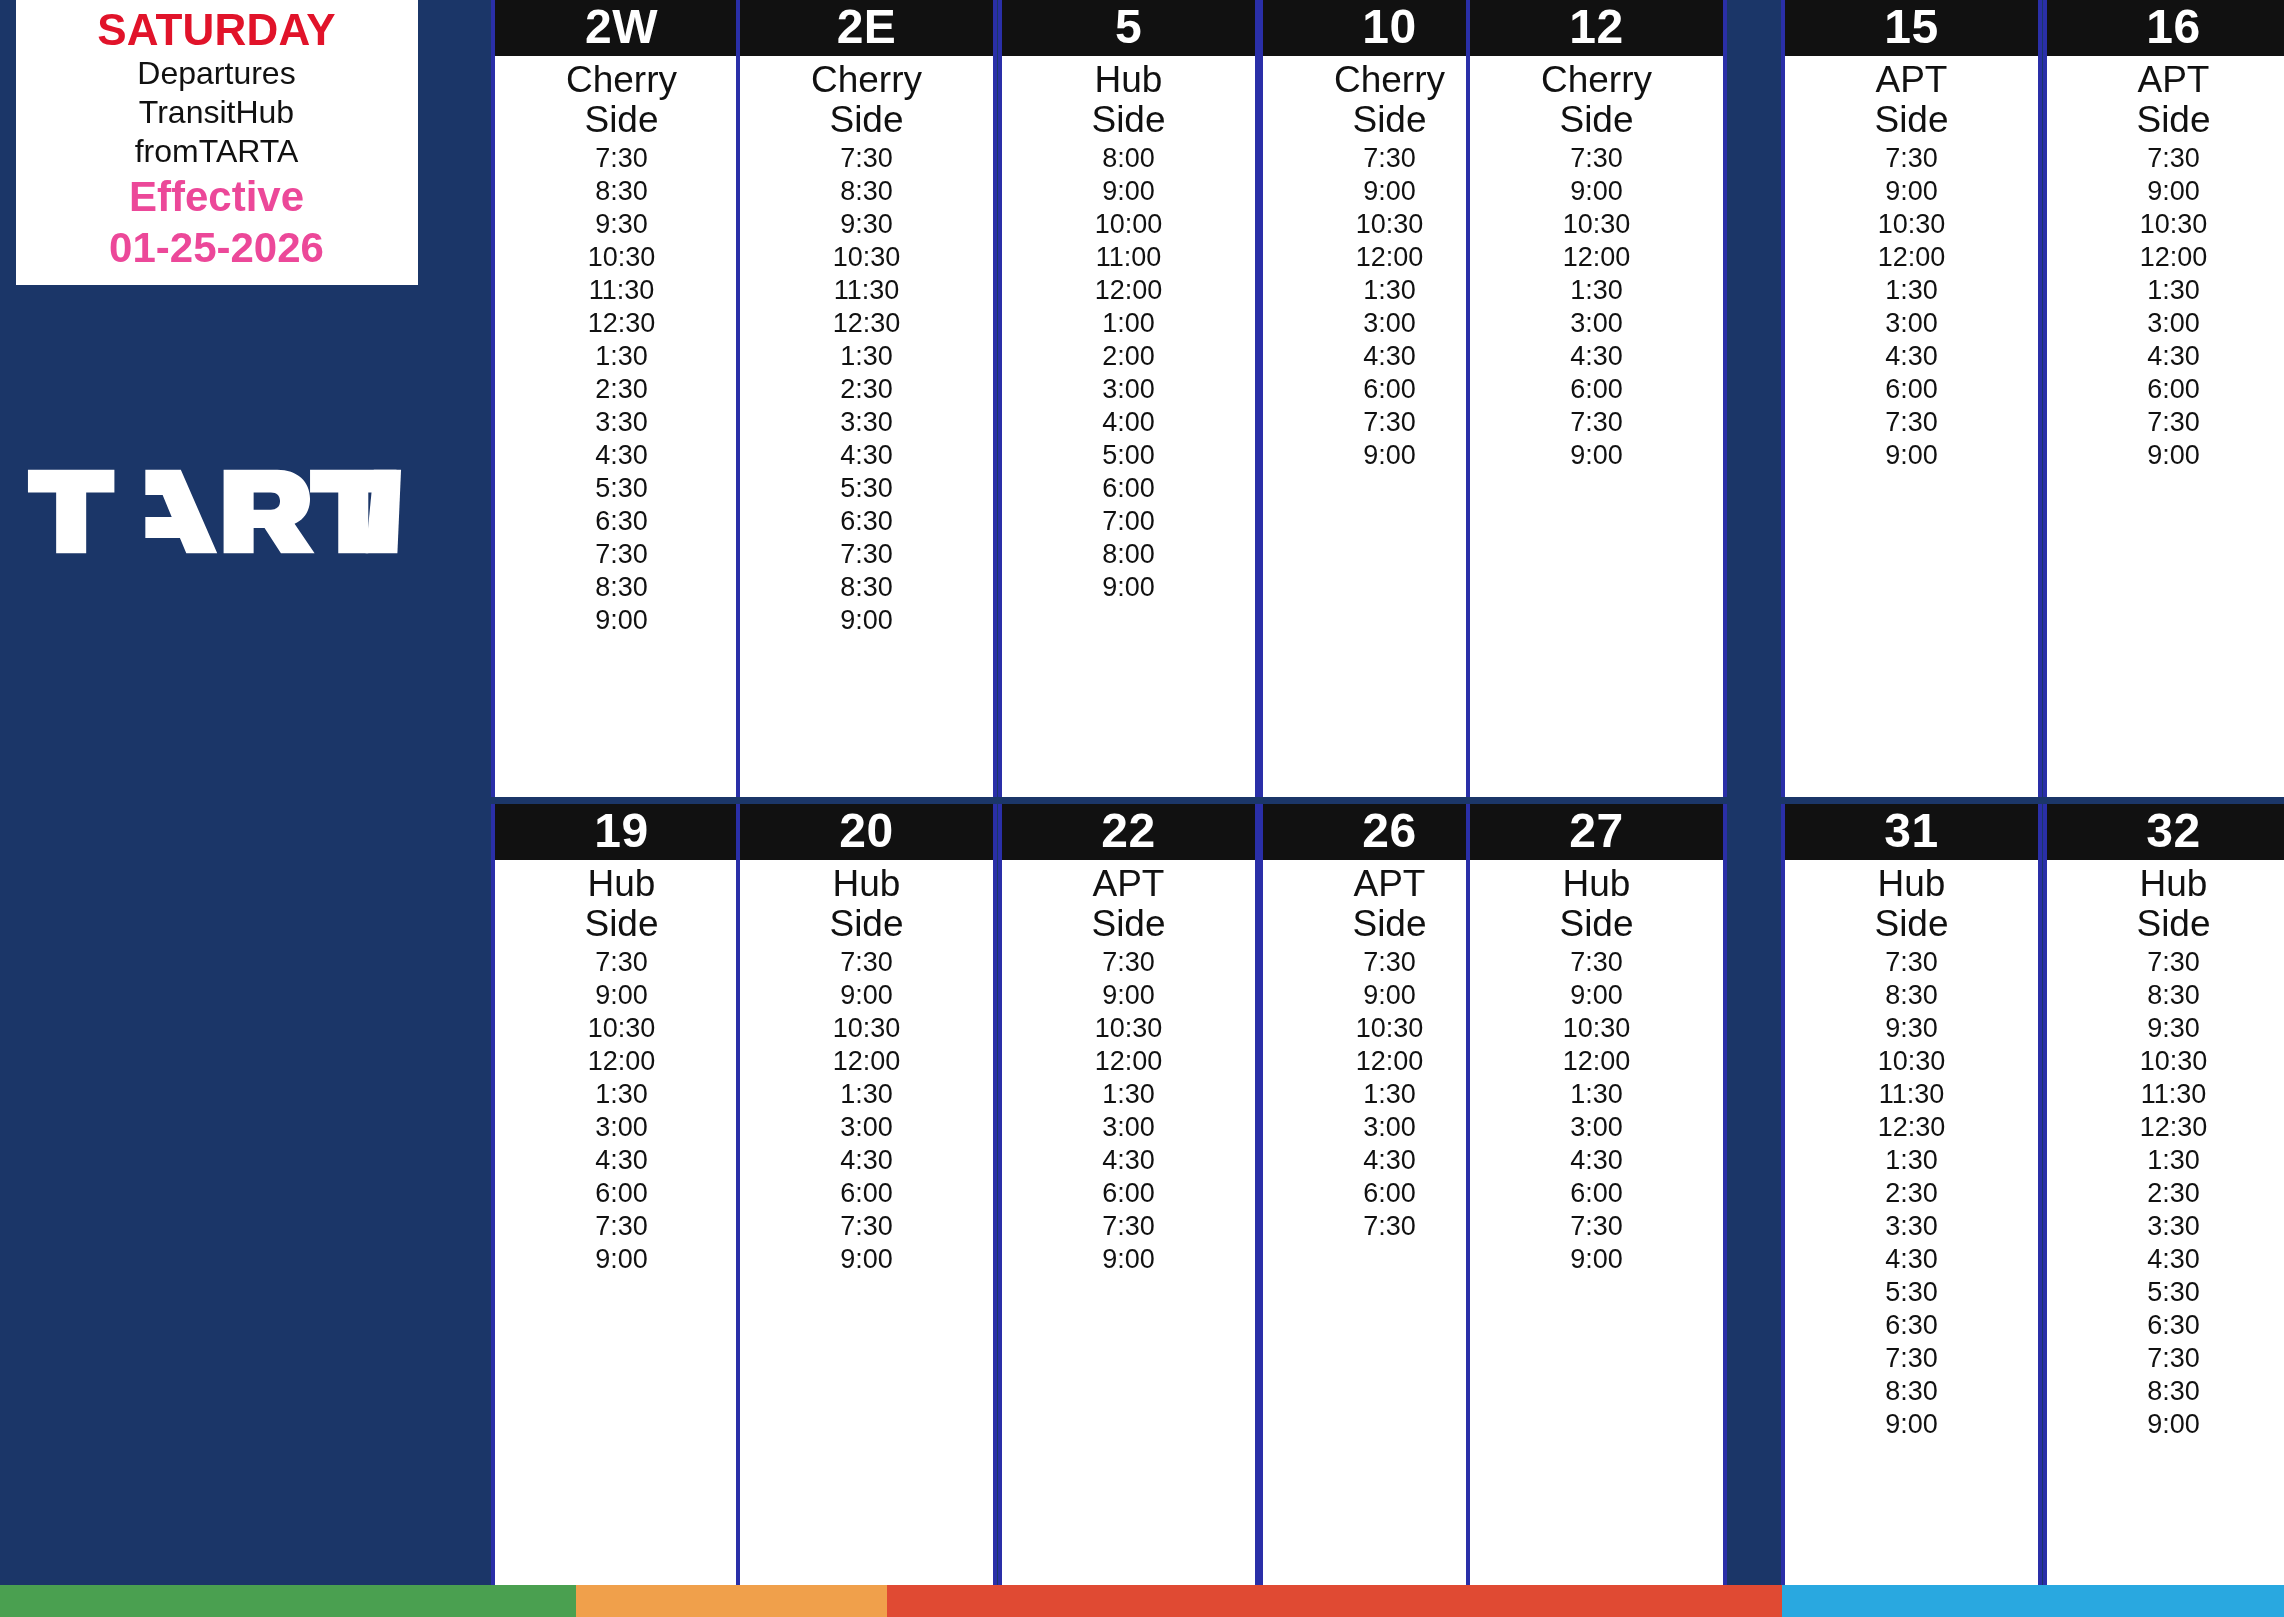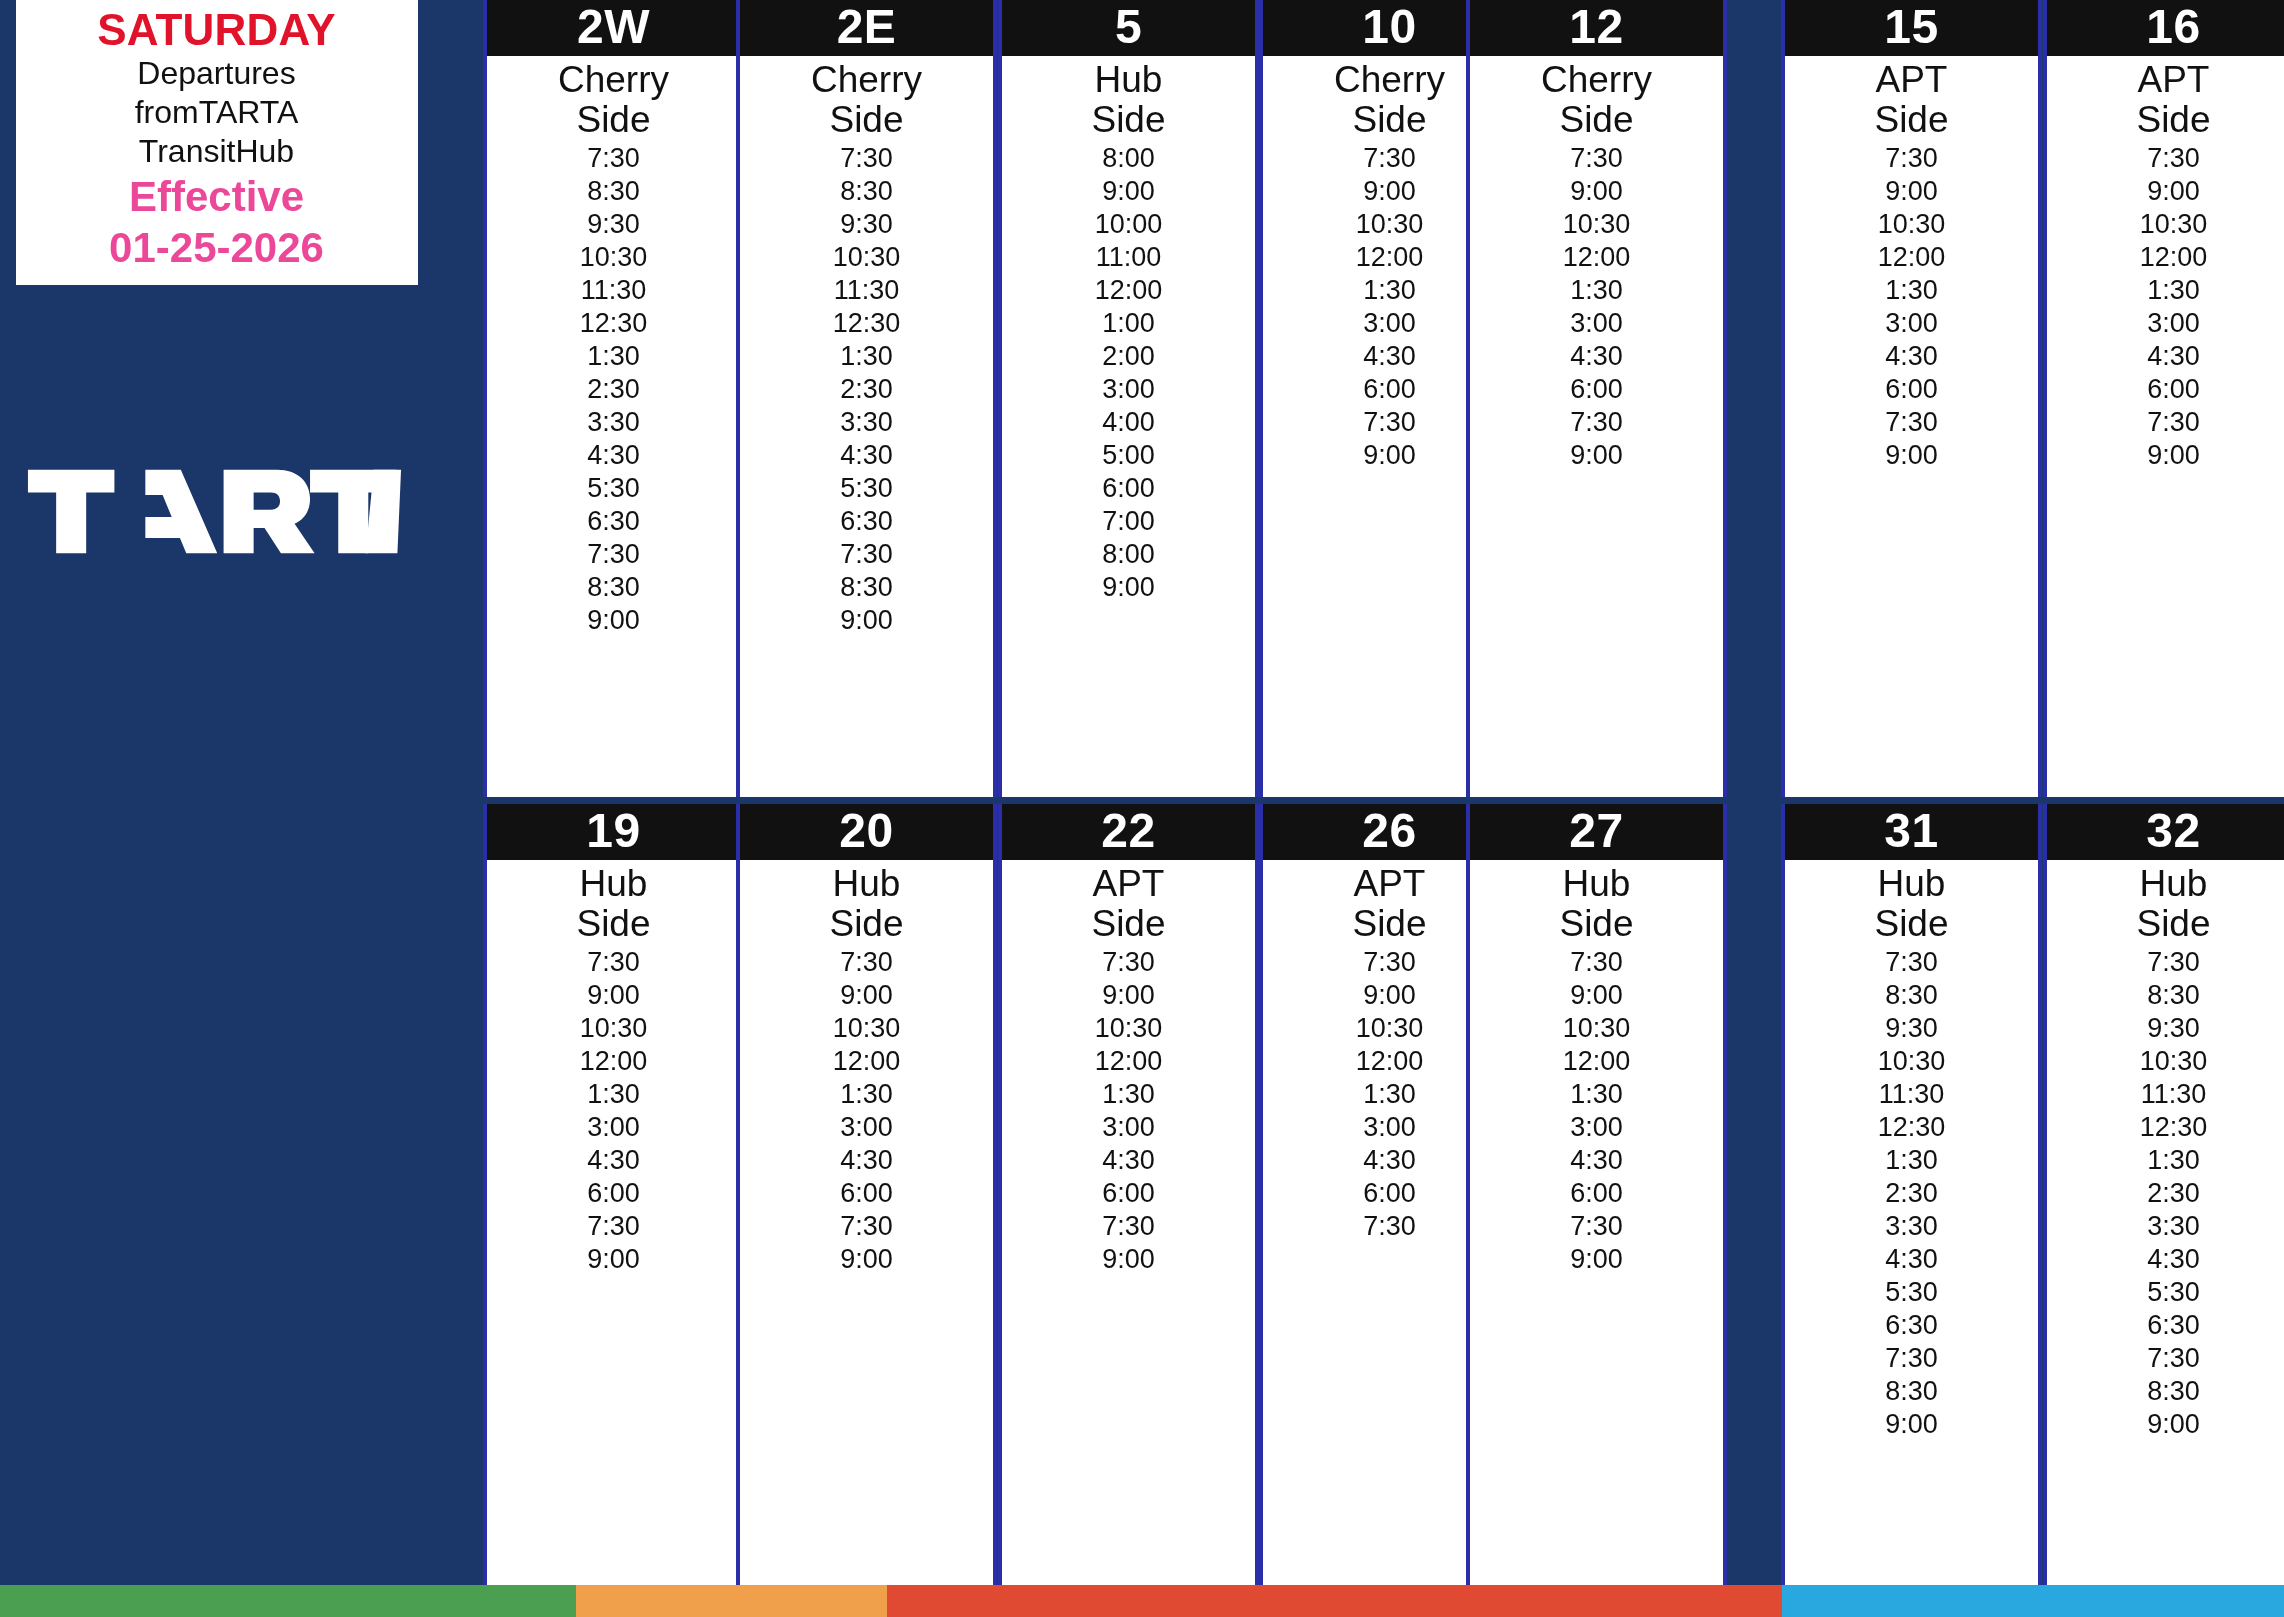--- a/index.html
+++ b/index.html
@@ -88,21 +88,21 @@
   .col {
     position: absolute;
     top: 0;
     width: 261px;
     height: 100%;
     background: #ffffff;
     border-left: 4.1px solid #2a2fa8;
     border-right: 4.1px solid #2a2fa8;
     box-sizing: border-box;
   }
-  .col.c0 { left: 8px; }
+  .col.c0 { left: 16px; }
   .col.c1 { left: 261px; }
   .col.c2 { left: 523px; }
   .col.c3 { left: 784px; }
   .col.c4 { left: 991px; }
   .col.c5 { left: 1306px; }
   .col.c6 { left: 1568px; }
 
   .col-head {
     background: #111111;
     color: #ffffff;
@@ -147,22 +147,22 @@
 </style>
 </head>
 <body>
 
 <div class="page">
 
   <div class="left-panel">
     <div class="header-card">
       <div class="header-saturday">SATURDAY</div>
       <div class="header-line">Departures</div>
+      <div class="header-line">TransitHub</div>
       <div class="header-line">fromTARTA</div>
-      <div class="header-line">TransitHub</div>
       <div class="header-strong">Effective</div>
       <div class="header-strong">01-25-2026</div>
     </div>
 
     <div class="logo-wrap">
       <svg width="375" height="91" viewBox="0 0 820 200" aria-hidden="true">
         <g fill="#ffffff">
 
           <polygon points="0,8 190,8 190,58 128,58 128,192 62,192 62,58 0,58"></polygon>
 

